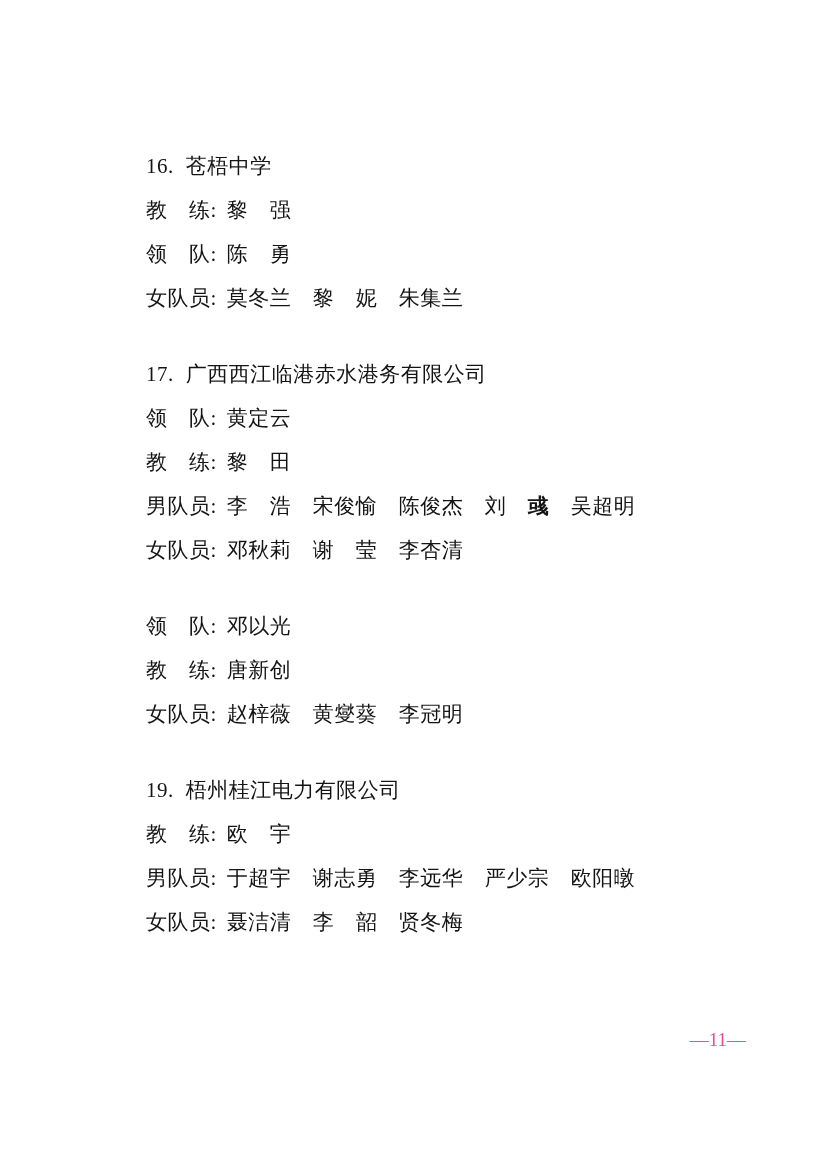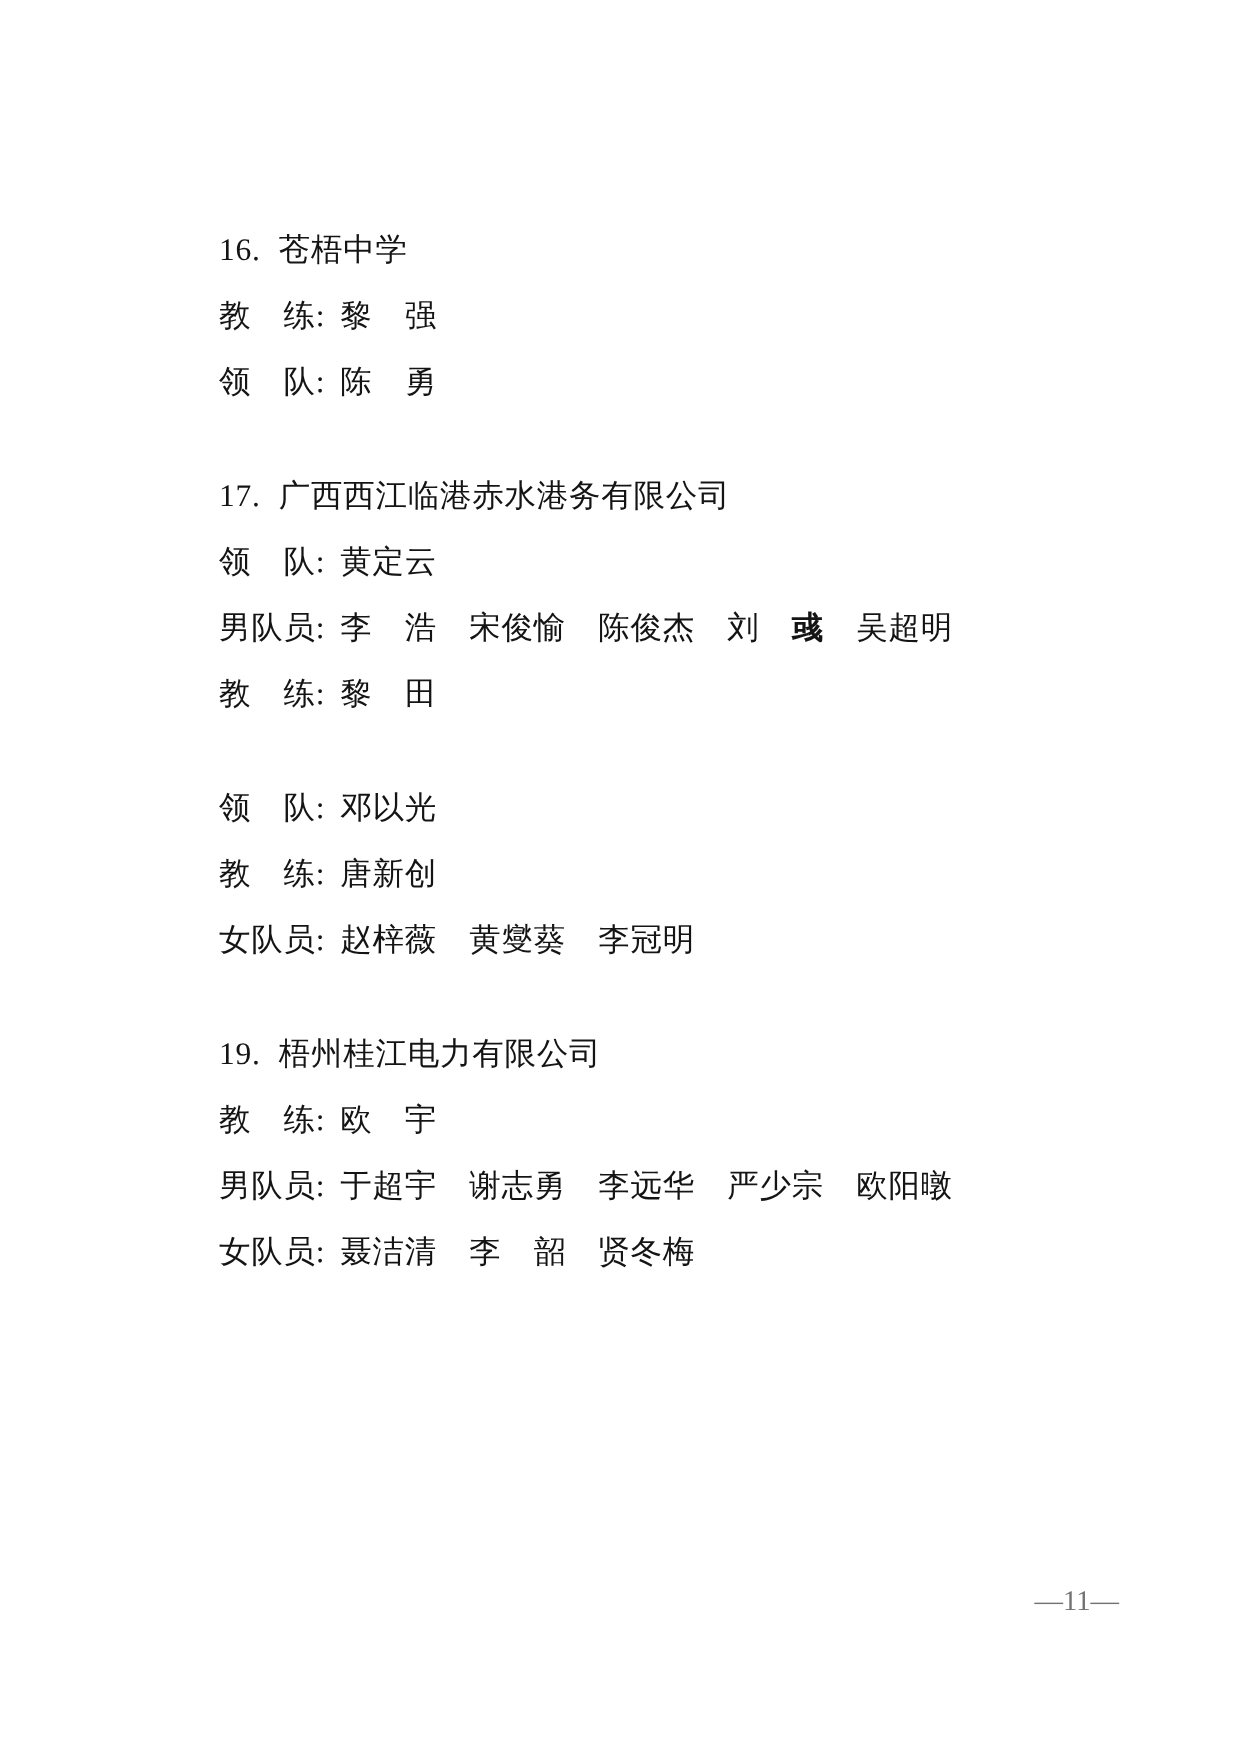--- a/index.html
+++ b/index.html
@@ -41,58 +41,64 @@
   }
   .row-value {
     display: inline-block;
     margin-left: 10px;
   }
   .bold-name {
     font-weight: 700;
   }
   .footer {
     position: absolute;
-    top: 1056px;
+    top: 1028px;
     right: 80px;
     font-size: 19px;
     line-height: 24px;
-    color: #737373;
+    color: #ec4899;
     letter-spacing: 0px;
   }
 </style>
 </head>
 <body>
 
 <div class="page">
   <div class="content">
 
     <div class="team">
       <div class="line">
         <span class="team-number">16.</span><span class="team-title">苍梧中学</span>
       </div>
       <div class="line">
         <span class="row-label">教　练:</span><span class="row-value">黎　强</span>
       </div>
       <div class="line">
         <span class="row-label">领　队:</span><span class="row-value">陈　勇</span>
       </div>
+      <div class="line">
+        <span class="row-label">女队员:</span><span class="row-value">莫冬兰　黎　妮　朱集兰</span>
+      </div>
     </div>
 
     <div class="team">
       <div class="line">
         <span class="team-number">17.</span><span class="team-title">广西西江临港赤水港务有限公司</span>
       </div>
       <div class="line">
         <span class="row-label">领　队:</span><span class="row-value">黄定云</span>
       </div>
       <div class="line">
+        <span class="row-label">教　练:</span><span class="row-value">黎　田</span>
+      </div>
+      <div class="line">
         <span class="row-label">男队员:</span><span class="row-value"><span>李　浩　宋俊愉　陈俊杰　刘　</span><span class="bold-name">彧</span><span>　吴超明</span></span>
       </div>
       <div class="line">
-        <span class="row-label">教　练:</span><span class="row-value">黎　田</span>
+        <span class="row-label">女队员:</span><span class="row-value">邓秋莉　谢　莹　李杏清</span>
       </div>
     </div>
 
     <div class="team">
       <div class="line">
         <span class="row-label">领　队:</span><span class="row-value">邓以光</span>
       </div>
       <div class="line">
         <span class="row-label">教　练:</span><span class="row-value">唐新创</span>
       </div>

